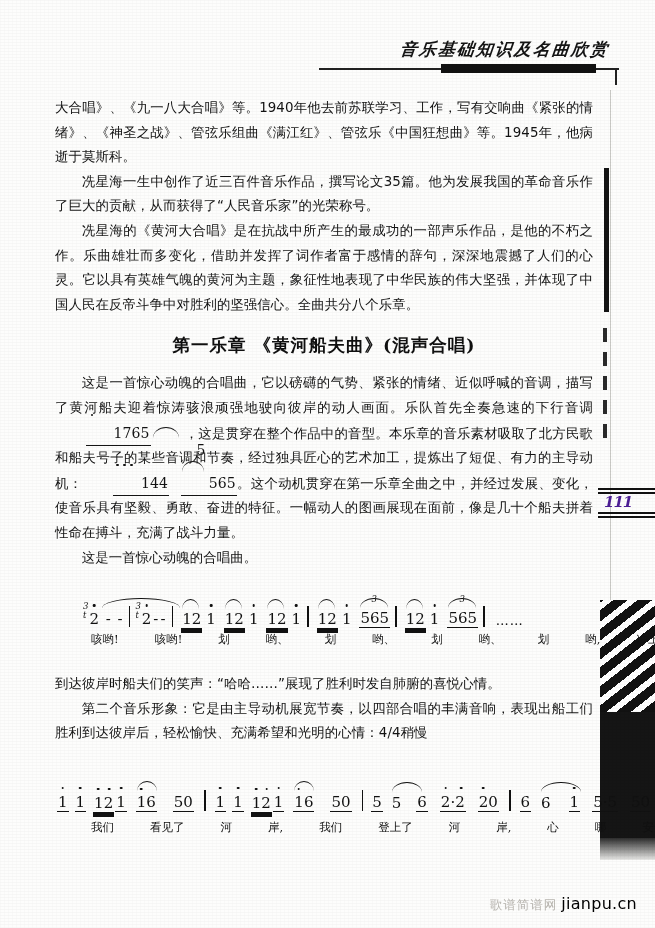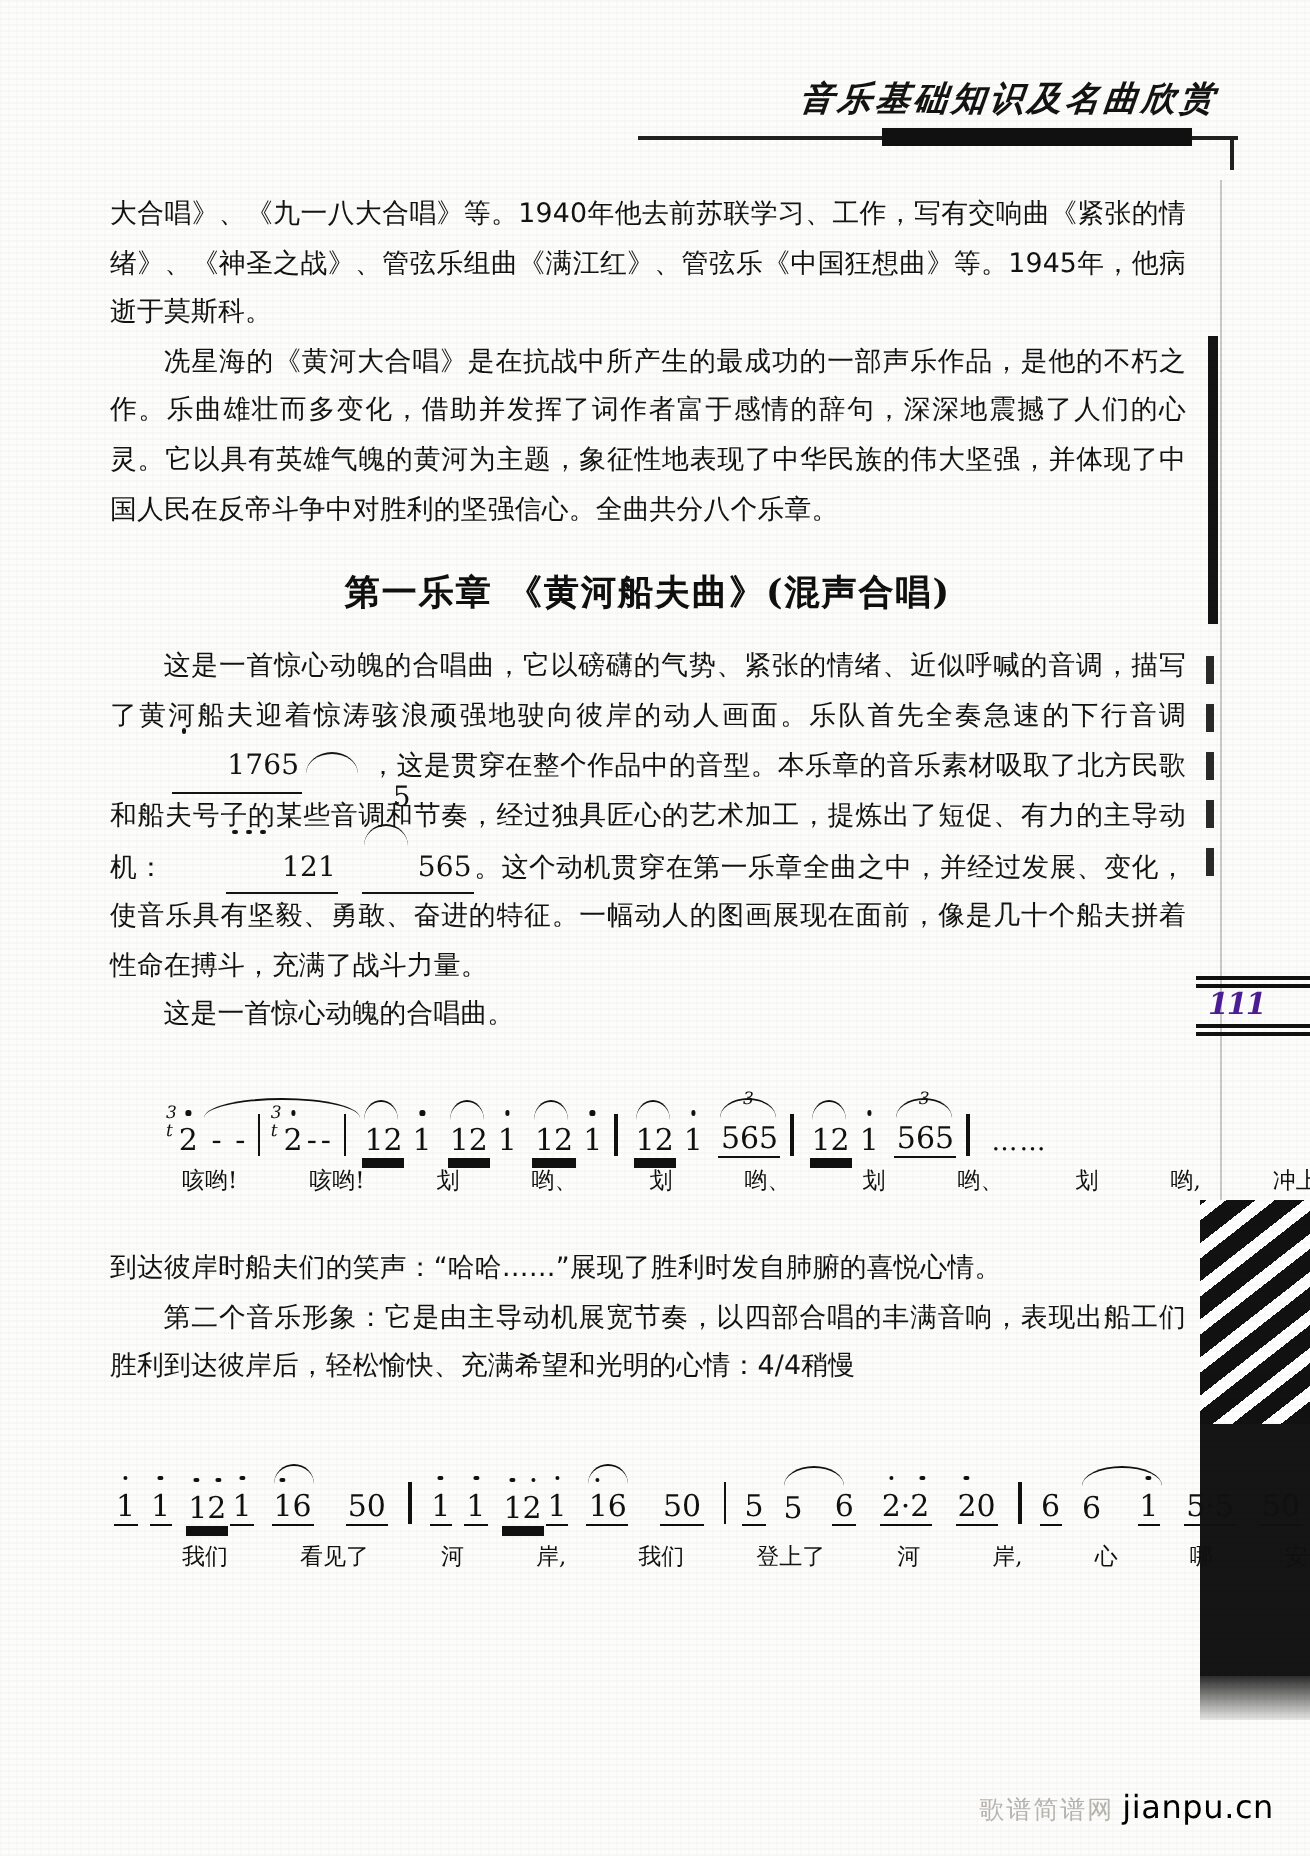--- a/index.html
+++ b/index.html
@@ -329,29 +329,30 @@
     <div class="ln" style="top:26px"></div>
     <div class="ln" style="top:30px"></div>
   </div>
   <div class="edge-slashes"></div>
   <div class="edge-block"></div>
   <div class="edge-block-fade"></div>
 
   <div class="content">
 
     <p class="para">大合唱》、《九一八大合唱》等。1940年他去前苏联学习、工作，写有交响曲《紧张的情绪》、《神圣之战》、管弦乐组曲《满江红》、管弦乐《中国狂想曲》等。1945年，他病逝于莫斯科。</p>
+    <p class="para indent">冼星海一生中创作了近三百件音乐作品，撰写论文35篇。他为发展我国的革命音乐作了巨大的贡献，从而获得了“人民音乐家”的光荣称号。</p>
     <p class="para indent">冼星海的《黄河大合唱》是在抗战中所产生的最成功的一部声乐作品，是他的不朽之作。乐曲雄壮而多变化，借助并发挥了词作者富于感情的辞句，深深地震撼了人们的心灵。它以具有英雄气魄的黄河为主题，象征性地表现了中华民族的伟大坚强，并体现了中国人民在反帝斗争中对胜利的坚强信心。全曲共分八个乐章。</p>
 
     <div class="section-title">第一乐章  《黄河船夫曲》(混声合唱)</div>
 
     <p class="para indent"><span>这是一首惊心动魄的合唱曲，它以磅礴的气势、紧张的情绪、近似呼喊的音调，描写了黄河船夫迎着惊涛骇浪顽强地驶向彼岸的动人画面。乐队首先全奏急速的下行音调</span><span class="inline-jp"><span style="display:inline-block;width:4px"></span><span class="jp-grp ul1" style="position:relative"><span class="jp-dot-above"></span><span>1765</span></span><span style="position:relative;display:inline-block;width:34px"><span class="jp-slur" style="left:2px;width:26px"></span><span style="position:absolute;left:19px;top:0">5</span></span></span><span>，这是贯穿在整个作品中的音型。本乐章的音乐素材吸取了北方民歌和船夫号子的某些音调和节奏，经过独具匠心的艺术加工，提炼出了短促、有力的主导动机：</span><span class="inline-jp"><span style="display:inline-block;width:4px"></span><span class="jp-grp ul1" style="position:relative"><span class="jp-dots3">
               <i style="left:1px"></i>
               <i style="left:8px"></i>
               <i style="left:15px"></i>
-            </span><span>121</span></span><span style="display:inline-block;width:12px"></span><span class="jp-grp ul1" style="position:relative"><span class="jp-slur" style="left:1px;width:22px;top:-10px"></span><span>565</span></span></span><span>。这个动机贯穿在第一乐章全曲之中，并经过发展、变化，使音乐具有坚毅、勇敢、奋进的特征。一幅动人的图画展现在面前，像是几十个船夫拼着性命在搏斗，充满了战斗力量。</span></p>
+            </span><span>144</span></span><span style="display:inline-block;width:12px"></span><span class="jp-grp ul1" style="position:relative"><span class="jp-slur" style="left:1px;width:22px;top:-10px"></span><span>565</span></span></span><span>。这个动机贯穿在第一乐章全曲之中，并经过发展、变化，使音乐具有坚毅、勇敢、奋进的特征。一幅动人的图画展现在面前，像是几十个船夫拼着性命在搏斗，充满了战斗力量。</span></p>
 
     <p class="para indent">这是一首惊心动魄的合唱曲。</p>
 
     <div class="staff">
       <div class="staff-row notes-row">
         <span style="display:inline-block;width:28px"></span>
 
         <span class="measure">
           <span class="tempo-mark">3
 t</span>

